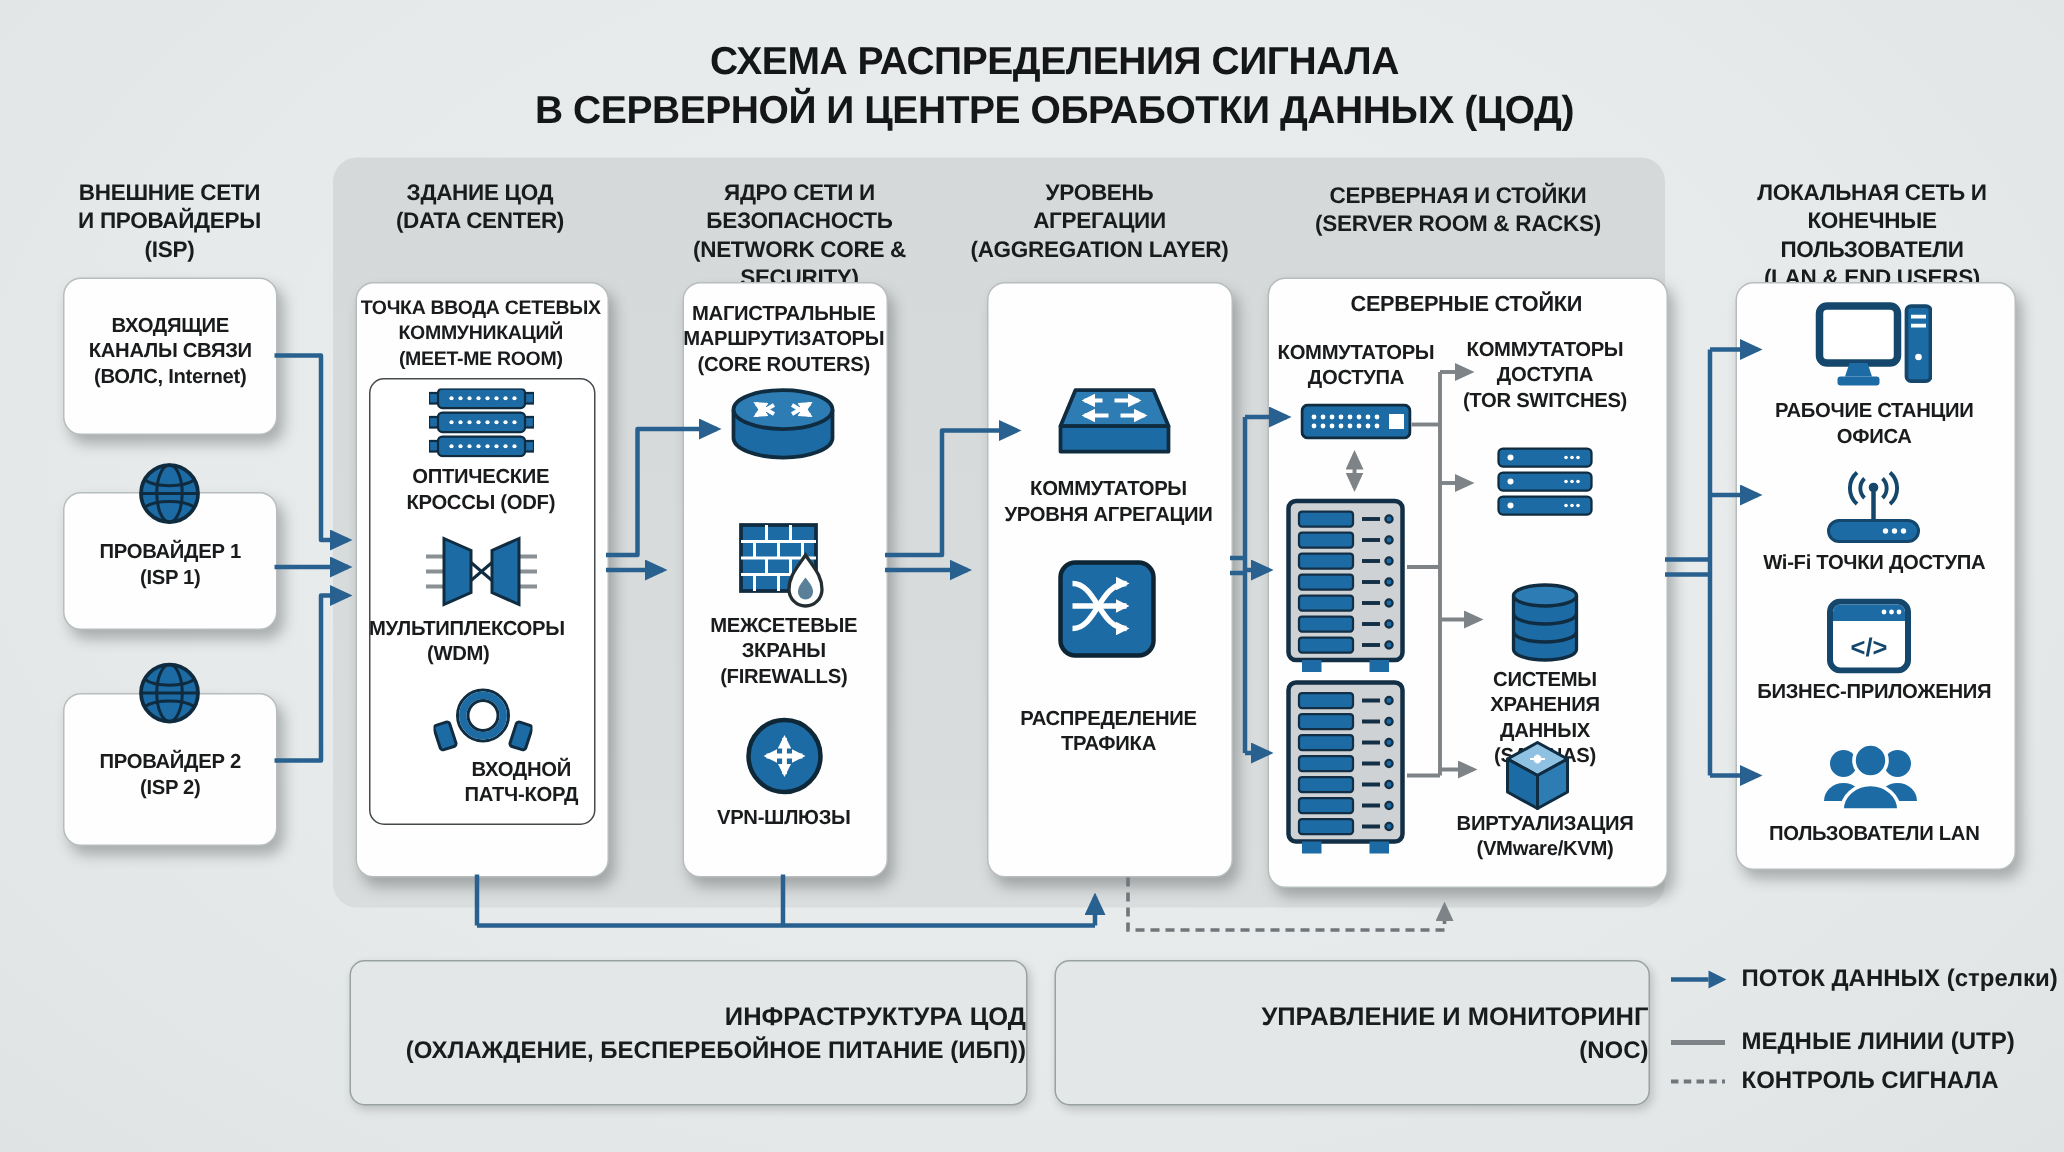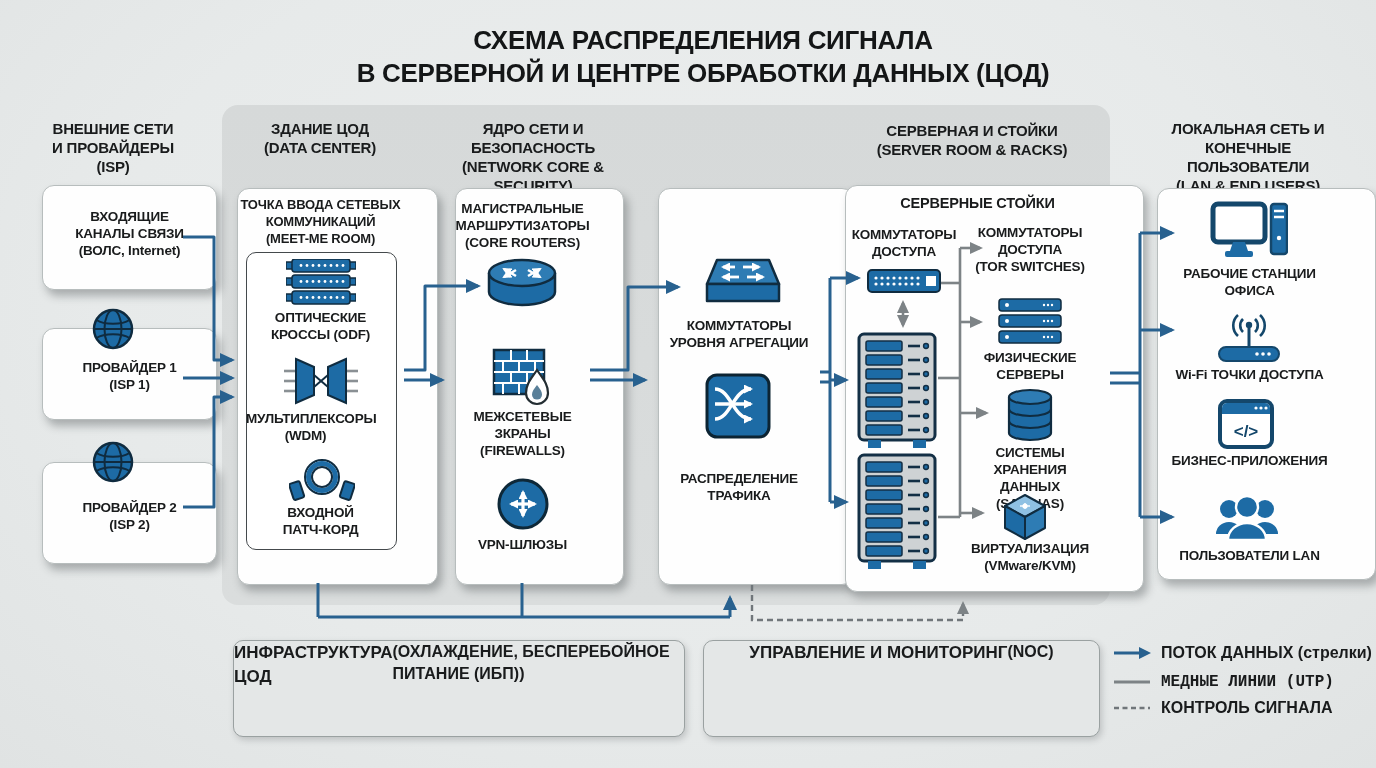--- a/index.html
+++ b/index.html
@@ -8,25 +8,25 @@
          font-family:"Liberation Sans", sans-serif;color:#191b1c;}
   .abs{position:absolute;}
   .title{left:0;right:0;top:24px;text-align:center;font-weight:700;font-size:26px;line-height:33px;
          letter-spacing:-0.3px;white-space:pre-line;color:#141617;padding-left:30px;}
   .panel{left:222px;top:105px;width:888px;height:500px;border-radius:16px;
          background:linear-gradient(#d6d9d9,#dadddd);}
   .hdr{font-weight:700;font-size:15px;line-height:19px;text-align:center;white-space:pre-line;letter-spacing:-0.2px;}
   .lbl{font-weight:700;font-size:13.5px;line-height:17px;text-align:center;white-space:pre-line;letter-spacing:-0.2px;}
   .lbl-lg{font-size:14.5px;line-height:18px;}
   .wbox{background:#fefefe;border:1px solid #b7bdbd;border-radius:12px;
-        box-shadow:4px 6px 9px rgba(55,60,64,.35);padding-left:32px;}
+        box-shadow:4px 6px 9px rgba(55,60,64,.35);}
   .inbox{background:#ffffff;border:1.6px solid #44494c;border-radius:10px;}
   .gbox{background:#e4e7e7;border:1px solid #9aa1a1;border-radius:10px;
-        box-shadow:2px 3px 6px rgba(55,60,64,.22);display:flex;flex-direction:row;
-        align-items:flex-start;justify-content:center;}
+        box-shadow:2px 3px 6px rgba(55,60,64,.22);display:flex;flex-direction:column;
+        align-items:flex-end;justify-content:center;}
   .gbox .t1{font-weight:700;font-size:17px;line-height:24px;}
   .gbox .t2{font-weight:700;font-size:16px;line-height:22px;}
   .legend-row{display:flex;align-items:center;gap:10px;height:22px;}
   .legend-row .txt{font-weight:700;font-size:16px;white-space:nowrap;}
   svg{display:block;}
   #wires{left:0;top:0;pointer-events:none;}
   .bl{stroke:#28618f;stroke-width:3;fill:none;stroke-linejoin:round;}
   .gr{stroke:#7d8386;stroke-width:2.6;fill:none;stroke-linejoin:round;}
   .ds{stroke:#70767a;stroke-width:2.4;fill:none;stroke-dasharray:6 4;}
 </style>
@@ -41,20 +41,23 @@
   <div class="abs panel"></div>
 
   <div class="abs hdr" style="left:33px;top:119px;width:160px;">ВНЕШНИЕ СЕТИ
 И ПРОВАЙДЕРЫ
 (ISP)</div>
   <div class="abs hdr" style="left:240px;top:119px;width:160px;">ЗДАНИЕ ЦОД
 (DATA CENTER)</div>
   <div class="abs hdr" style="left:435px;top:119px;width:196px;">ЯДРО СЕТИ И
 БЕЗОПАСНОСТЬ
 (NETWORK CORE &amp; SECURITY)</div>
+  <div class="abs hdr" style="left:645px;top:119px;width:176px;">УРОВЕНЬ
+АГРЕГАЦИИ
+(AGGREGATION LAYER)</div>
   <div class="abs hdr" style="left:1150px;top:119px;width:196px;">ЛОКАЛЬНАЯ СЕТЬ И
 КОНЕЧНЫЕ ПОЛЬЗОВАТЕЛИ
 (LAN &amp; END USERS)</div>
   <div class="abs hdr" style="left:860px;top:121px;width:224px;">СЕРВЕРНАЯ И СТОЙКИ
 (SERVER ROOM &amp; RACKS)</div>
 
   <div class="abs wbox" style="left:42px;top:185px;width:141px;height:103px;">
     <div class="abs lbl" style="left:0;right:0;top:22px;">ВХОДЯЩИЕ
 КАНАЛЫ СВЯЗИ
 (ВОЛС, Internet)</div>
@@ -155,21 +158,21 @@
     <circle cx="33" cy="23" r="17" fill="none" stroke="#102c40" stroke-width="2"></circle>
     <circle cx="33" cy="23" r="13.5" fill="none" stroke="#1d6ba5" stroke-width="5"></circle>
     <circle cx="33" cy="23" r="10" fill="none" stroke="#102c40" stroke-width="2"></circle>
     <g transform="rotate(-18 8 36)">
         <rect x="2" y="28" width="11" height="17" rx="2" fill="#1d6ba5" stroke="#102c40" stroke-width="2"></rect>
       </g>
     <g transform="rotate(18 58 36)">
         <rect x="53" y="28" width="11" height="17" rx="2" fill="#1d6ba5" stroke="#102c40" stroke-width="2"></rect>
       </g>
   </svg>
-  <div class="abs lbl" style="left:246px;top:504px;width:149px;">ВХОДНОЙ
+  <div class="abs lbl" style="left:232px;top:504px;width:149px;padding-left:41px;">ВХОДНОЙ
 ПАТЧ-КОРД</div>
 
   <div class="abs wbox" style="left:455px;top:188px;width:135px;height:395px;"></div>
   <div class="abs lbl" style="left:450px;top:200px;width:145px;">МАГИСТРАЛЬНЫЕ
 МАРШРУТИЗАТОРЫ
 (CORE ROUTERS)</div>
   <svg class="abs" style="left:486px;top:256px;" width="72" height="56">
     <defs>
       <marker id="wm" markerUnits="userSpaceOnUse" markerWidth="9" markerHeight="9" refX="7" refY="4.5" orient="auto-start-reverse">
         <path d="M0,0 L9,4.5 L0,9 Z" fill="#ffffff"></path>
@@ -341,22 +344,20 @@
       <circle cx="9" cy="23" r="2"></circle>
         <circle cx="46" cy="23" r="1.2"></circle>
         <circle cx="50" cy="23" r="1.2"></circle>
         <circle cx="54" cy="23" r="1.2"></circle>
       <circle cx="9" cy="39" r="2"></circle>
         <circle cx="46" cy="39" r="1.2"></circle>
         <circle cx="50" cy="39" r="1.2"></circle>
         <circle cx="54" cy="39" r="1.2"></circle>
     </g>
   </svg>
-  <div class="abs lbl" style="left:965px;top:349px;width:130px;">ФИЗИЧЕСКИЕ
-СЕРВЕРЫ</div>
 
   <svg class="abs" style="left:1007px;top:388px;" width="46" height="54">
     <path d="M2,9 V45 a21,7 0 0 0 42,0 V9" fill="#1d6ba5" stroke="#102c40" stroke-width="2.2"></path>
     <path d="M2,21 a21,7 0 0 0 42,0" fill="none" stroke="#102c40" stroke-width="2.2"></path>
     <path d="M2,33 a21,7 0 0 0 42,0" fill="none" stroke="#102c40" stroke-width="2.2"></path>
     <ellipse cx="23" cy="9" rx="21" ry="7" fill="#2e7cb4" stroke="#102c40" stroke-width="2.2"></ellipse>
   </svg>
   <div class="abs lbl" style="left:962px;top:444px;width:136px;">СИСТЕМЫ ХРАНЕНИЯ
 ДАННЫХ
 (SAN/NAS)</div>
@@ -434,21 +435,21 @@
   </div>
 
   <div class="abs" style="left:1113px;top:642px;">
     <div class="legend-row">
       <svg width="38" height="14">
         <line x1="1" y1="7" x2="26" y2="7" stroke="#28618f" stroke-width="3"></line>
         <polygon points="26,1 38,7 26,13" fill="#28618f"></polygon>
       </svg>
       <span class="txt">ПОТОК ДАННЫХ (стрелки)</span>
     </div>
-    <div class="legend-row" style="margin-top:7px;font-family:Liberation Mono, monospace;">
+    <div class="legend-row" style="margin-top:20px;">
       <svg width="38" height="14">
         <line x1="1" y1="7" x2="37" y2="7" stroke="#7d8386" stroke-width="3.2"></line>
       </svg>
       <span class="txt">МЕДНЫЕ ЛИНИИ (UTP)</span>
     </div>
     <div class="legend-row" style="margin-top:4px;">
       <svg width="38" height="14">
         <line x1="1" y1="7" x2="37" y2="7" stroke="#70767a" stroke-width="2.6" stroke-dasharray="5 3.5"></line>
       </svg>
       <span class="txt">КОНТРОЛЬ СИГНАЛА</span>

